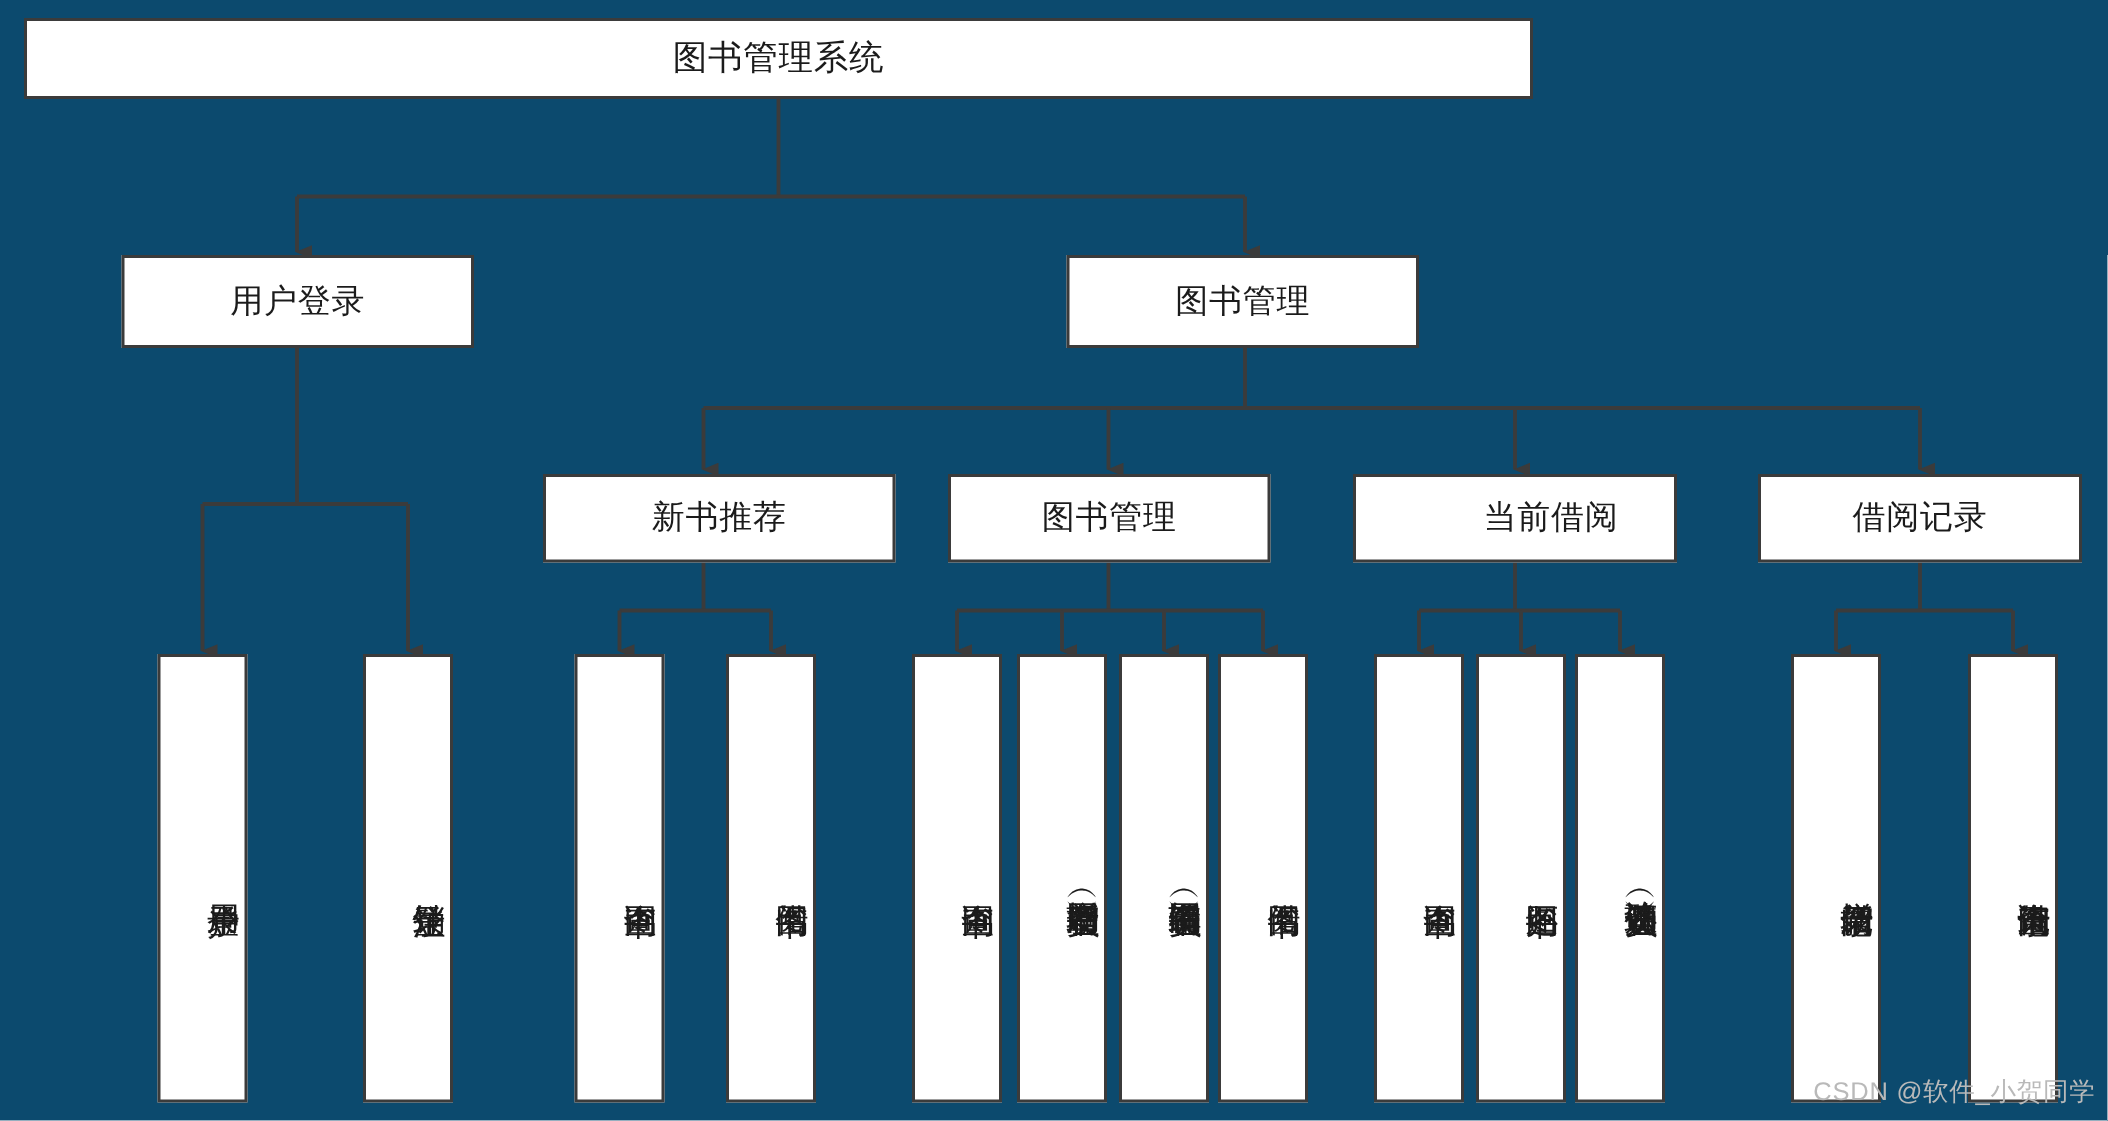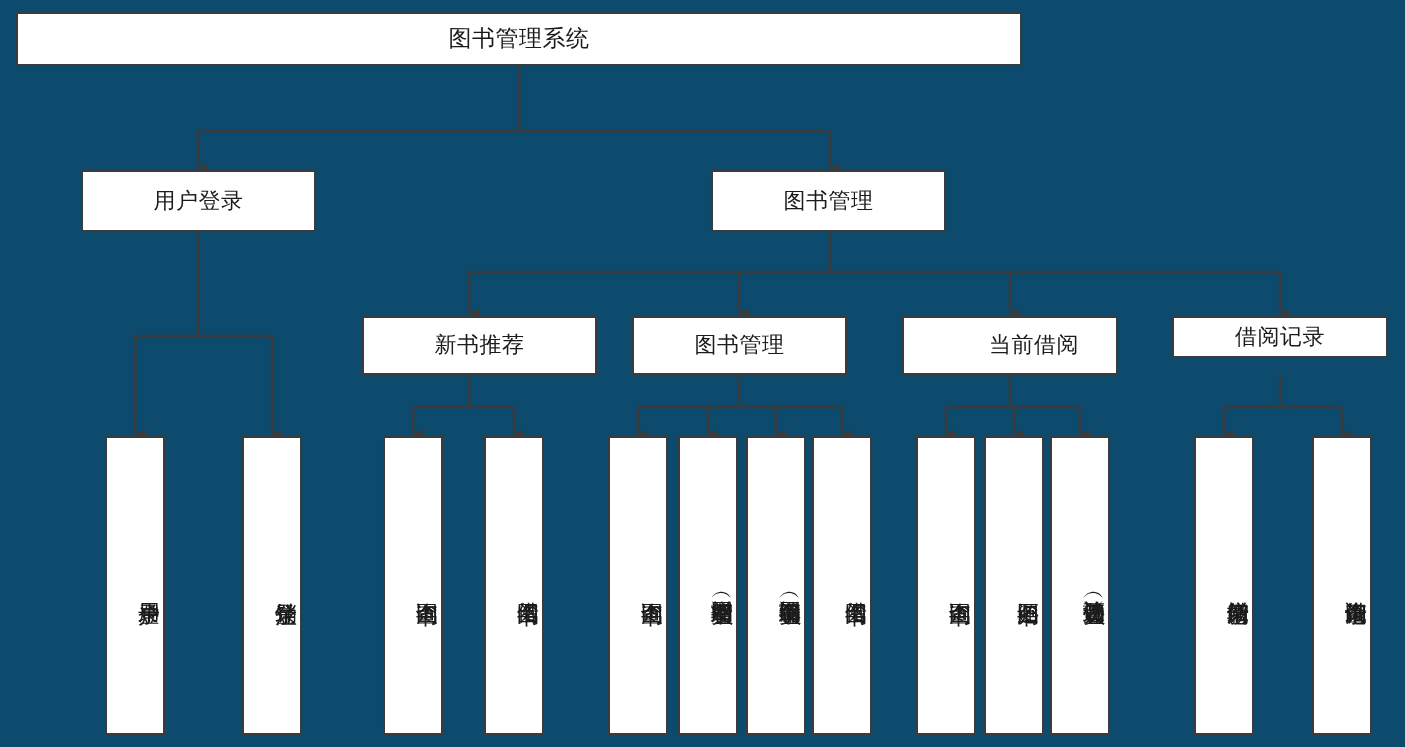--- a/index.html
+++ b/index.html
@@ -121,34 +121,35 @@
   </svg>
 
   <div class="node node-h node-root" style="left:16px; top:12px; width:1006px; height:54px;">图书管理系统</div>
 
   <div class="node node-h" style="left:81px; top:170px; width:235px; height:62px;">用户登录</div>
   <div class="node node-h" style="left:711px; top:170px; width:235px; height:62px;text-align:right;">图书管理</div>
 
   <div class="node node-h" style="left:362px; top:316px; width:235px; height:59px;">新书推荐</div>
   <div class="node node-h" style="left:632px; top:316px; width:215px; height:59px;">图书管理</div>
   <div class="node node-h" style="left:902px; top:316px; width:216px; height:59px;padding-left:48px;">当前借阅</div>
-  <div class="node node-h" style="left:1172px; top:316px; width:216px; height:42px;">借阅记录</div>
+  <div class="node node-h" style="left:1172px; top:316px; width:216px; height:59px;">借阅记录</div>
 
   <div class="node node-v" style="left:105px; top:436px; width:60px; height:299px;">用户登录</div>
   <div class="node node-v" style="left:242px; top:436px; width:60px; height:299px;">注销登录</div>
 
   <div class="node node-v" style="left:383px; top:436px; width:60px; height:299px;">查询图书</div>
   <div class="node node-v" style="left:484px; top:436px; width:60px; height:299px;">借阅图书</div>
 
   <div class="node node-v" style="left:608px; top:436px; width:60px; height:299px;">查询图书</div>
   <div class="node node-v" style="left:678px; top:436px; width:60px; height:299px;">新增图书（管理员）</div>
   <div class="node node-v" style="left:746px; top:436px; width:60px; height:299px;">编辑图书（管理员）</div>
   <div class="node node-v" style="left:812px; top:436px; width:60px; height:299px;">借阅图书</div>
 
   <div class="node node-v" style="left:916px; top:436px; width:60px; height:299px;">查询图书</div>
   <div class="node node-v" style="left:984px; top:436px; width:60px; height:299px;">归还图书</div>
   <div class="node node-v" style="left:1050px; top:436px; width:60px; height:299px;">确认归还（管理员）</div>
 
   <div class="node node-v" style="left:1194px; top:436px; width:60px; height:299px;">新增借阅记录</div>
   <div class="node node-v" style="left:1312px; top:436px; width:60px; height:299px;">查询借阅记录</div>
 
+  <div id="watermark">CSDN @软件_小贺同学</div>
 
 </div>
 
 </body></html>

